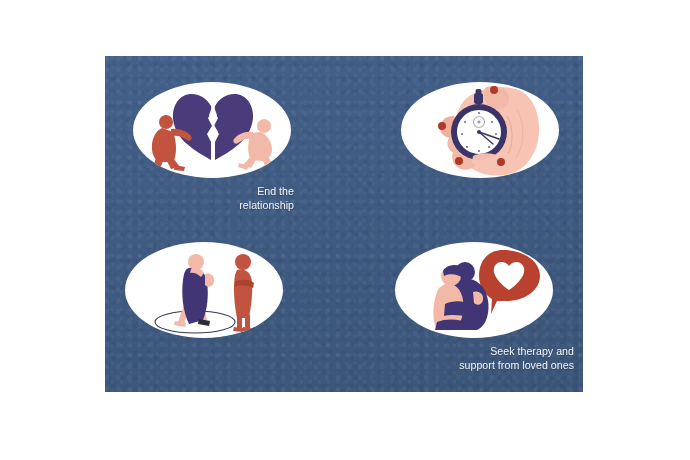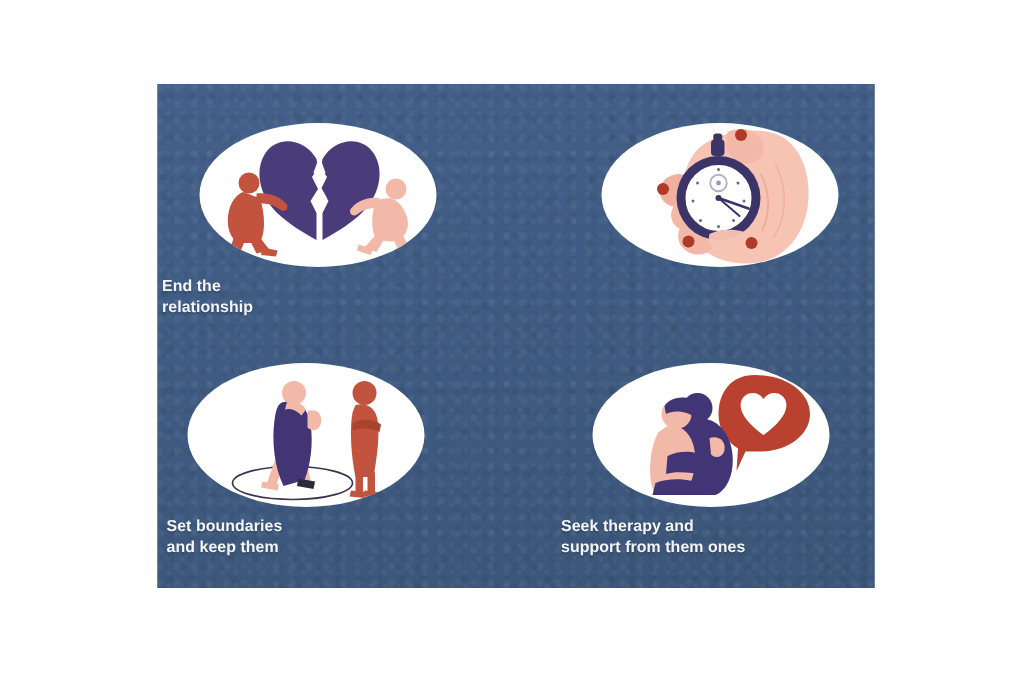--- a/index.html
+++ b/index.html
@@ -72,24 +72,24 @@
     height: 96px;
     margin: 0 auto;
     background: #ffffff;
     border-radius: 50% / 50%;
     overflow: hidden;
   }
   .bubble svg { display: block; width: 100%; height: 100%; }
 
   .caption {
     margin-top: 7px;
-    text-align: left;
+    text-align: right;
     color: #f3f6f9;
     font-size: 10.6px;
-    font-weight: bold;
+    font-weight: normal;
     line-height: 1.3;
     letter-spacing: 0.05px;
     text-shadow: 0 1px 1px rgba(0,0,0,0.2);
     white-space: pre-line;
   }
   #cell-end-relationship .caption { transform: translateX(-11px); }
   #cell-limit-exposure  .caption { transform: translateX(10px); }
   #cell-set-boundaries  .caption { width: 186px; }
   #cell-seek-therapy    .caption { width: 200px; margin-left: -7px; }
 </style>
@@ -222,22 +222,20 @@
 
             <path d="M110 40 C116 37 124 37 129 41 L128 46 C122 43 115 43 110 45 Z" fill="#a9432f"></path>
 
             <rect x="112" y="72" width="5" height="16" rx="2"></rect>
             <rect x="120" y="72" width="5" height="16" rx="2"></rect>
             <path d="M109 85 L118 86 L118 90 L108 89 Z"></path>
             <path d="M118 85 L127 86 L127 90 L117 89 Z"></path>
           </g>
         </svg>
       </div>
-      <div class="caption">Set boundaries
-and keep them</div>
     </div>
 
     <div class="quadrant" id="cell-seek-therapy">
       <div class="bubble">
         <svg viewBox="0 0 158 96">
 
           <g>
             <path d="M108 8 C130 8 145 20 145 34 C145 48 130 59 112 59 L102 59 L96 72 L97 57 C89 52 84 44 84 34 C84 20 92 8 108 8 Z" fill="#b8422f"></path>
 
             <path d="M114 24 C118 18 127 19 129 26 C131 34 121 43 114 48 C107 43 97 34 99 26 C101 19 110 18 114 24 Z" fill="#ffffff"></path>
@@ -257,17 +255,17 @@
 
             <path d="M50 62 C58 58 70 58 78 64 C83 68 80 76 74 75 C66 73 56 72 49 74 Z" fill="#413576"></path>
 
             <path d="M78 50 C84 48 89 52 88 58 C87 63 82 64 79 61 Z" fill="#f3b9a8"></path>
 
             <path d="M42 80 C52 76 66 77 76 82 L78 88 L40 88 Z" fill="#413576"></path>
           </g>
         </svg>
       </div>
       <div class="caption">Seek therapy and
-support from them ones</div>
+support from loved ones</div>
     </div>
 
   </div>
 </div>
 
 </body></html>

